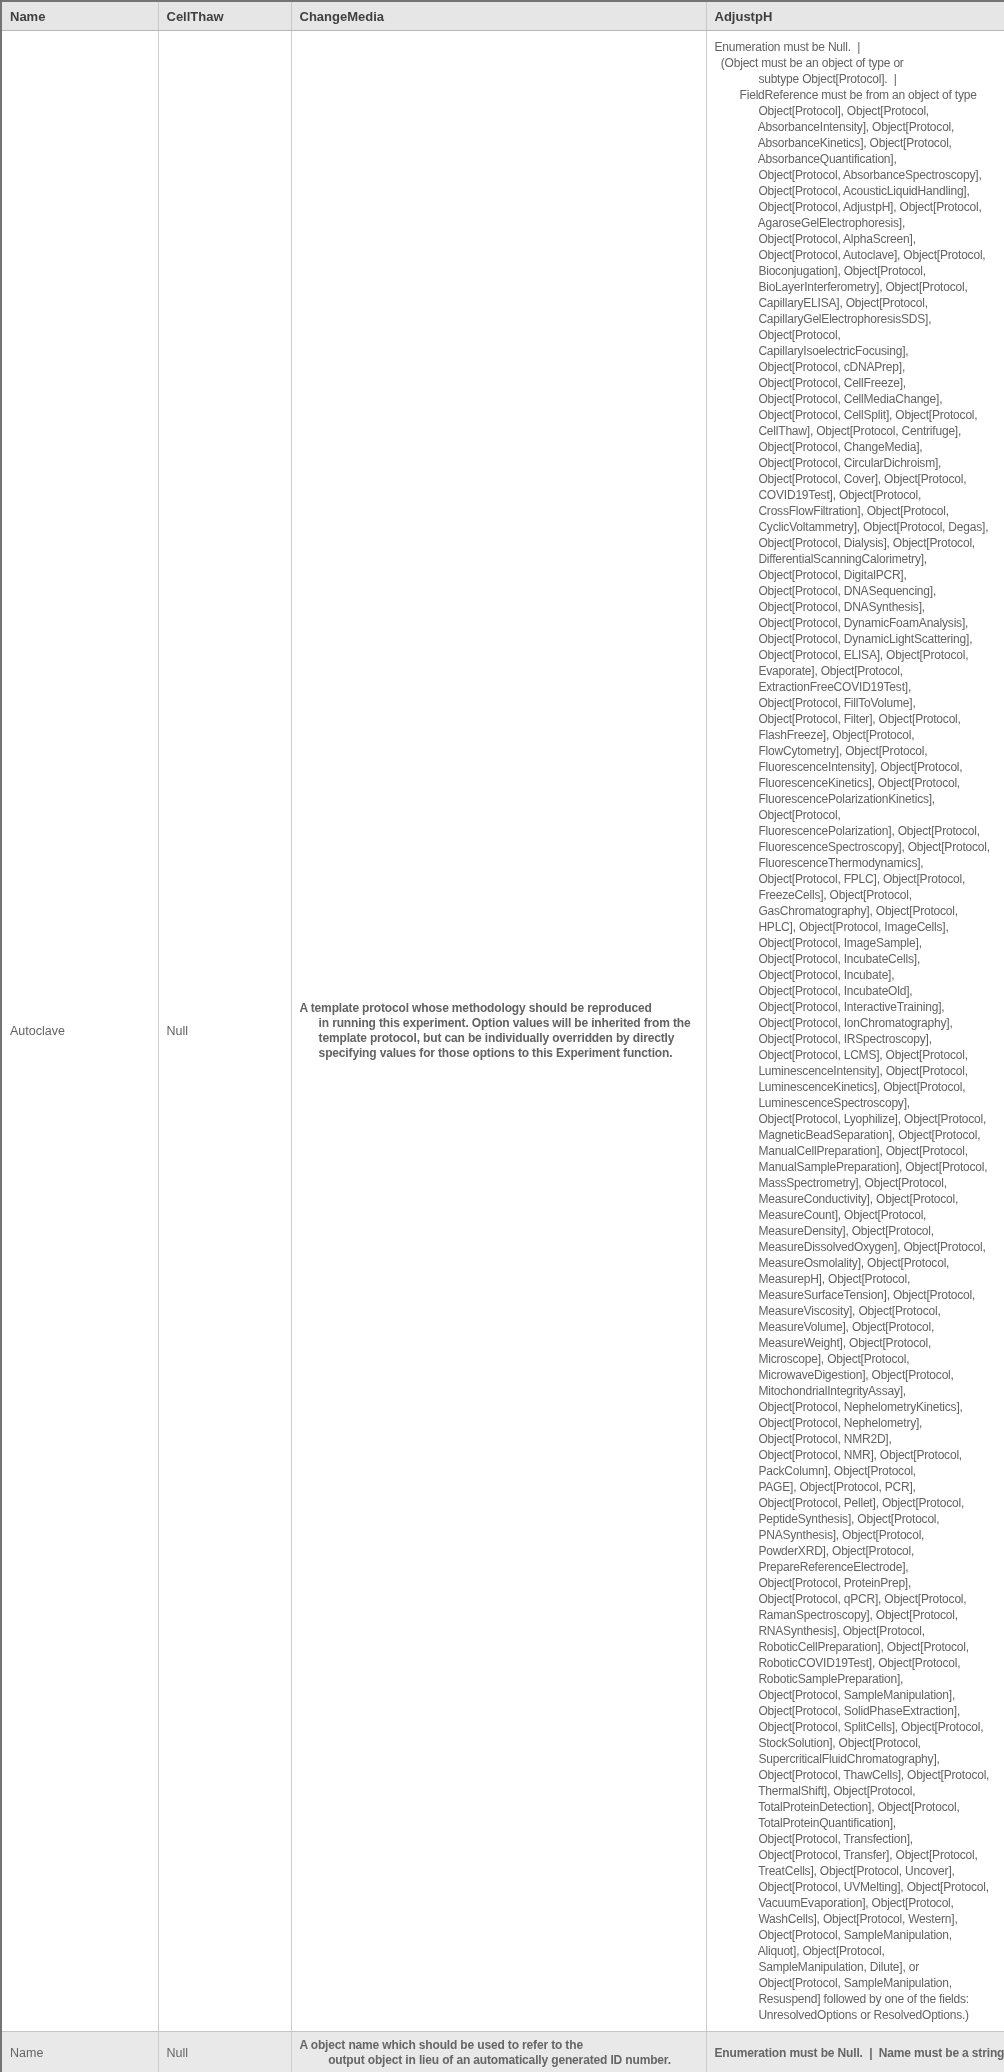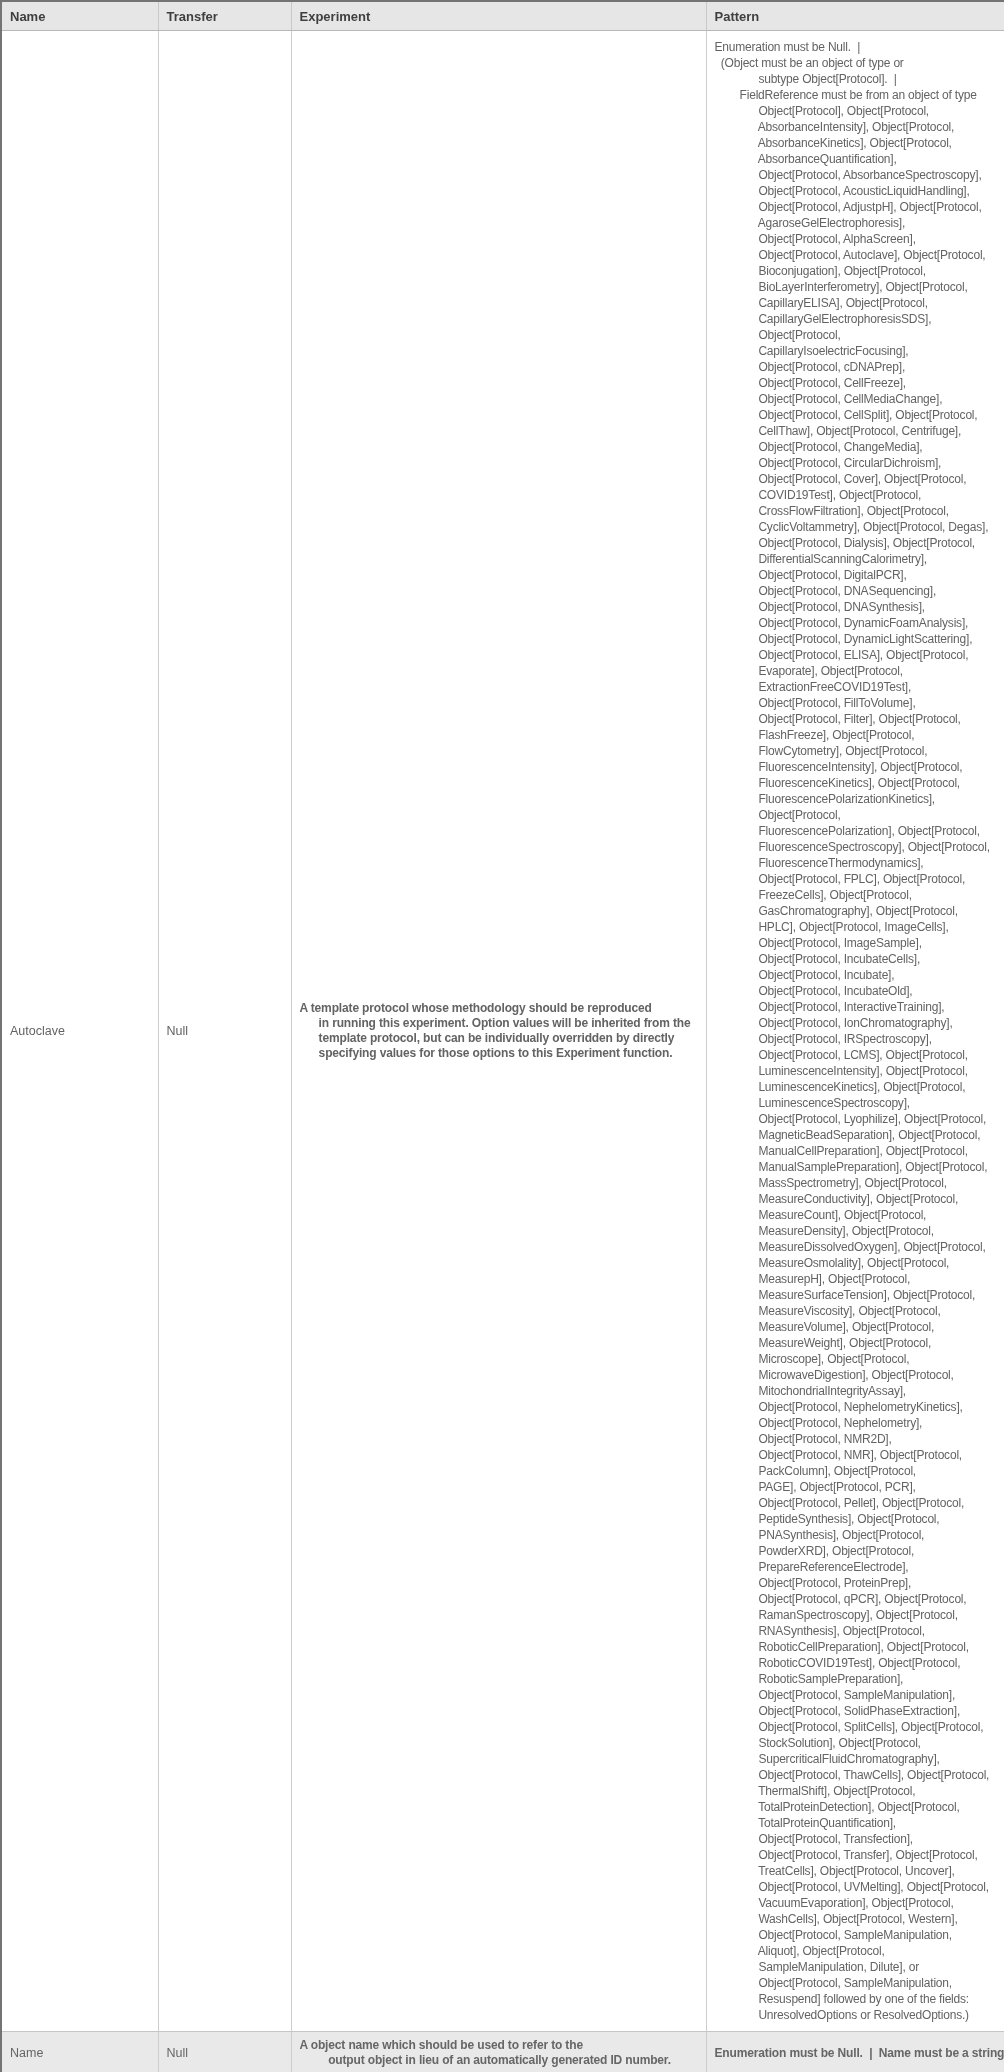--- a/index.html
+++ b/index.html
@@ -67,23 +67,23 @@
 <table class="doc-table">
   <colgroup>
     <col class="c-name">
     <col class="c-default">
     <col class="c-desc">
     <col class="c-pattern">
   </colgroup>
   <thead>
     <tr>
       <th>Name</th>
-      <th>Transfer</th>
-      <th>Experiment</th>
-      <th>Pattern</th>
+      <th>CellThaw</th>
+      <th>ChangeMedia</th>
+      <th>AdjustpH</th>
     </tr>
   </thead>
   <tbody>
     <tr class="row-tall">
       <td class="cell-plain">Autoclave</td>
       <td class="cell-plain">Null</td>
       <td class="multiline">A template protocol whose methodology should be reproduced
       in running this experiment. Option values will be inherited from the
       template protocol, but can be individually overridden by directly
       specifying values for those options to this Experiment function.</td>

